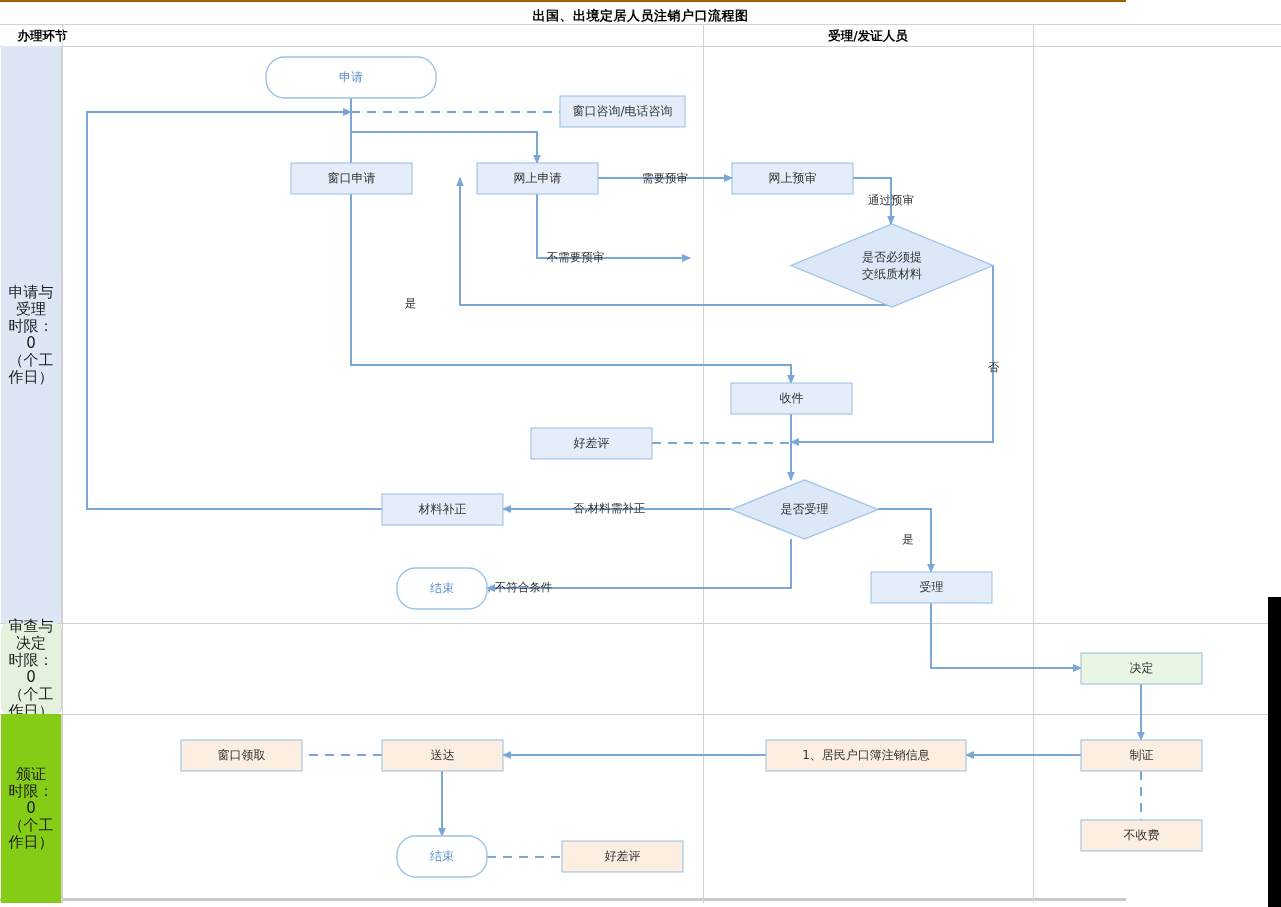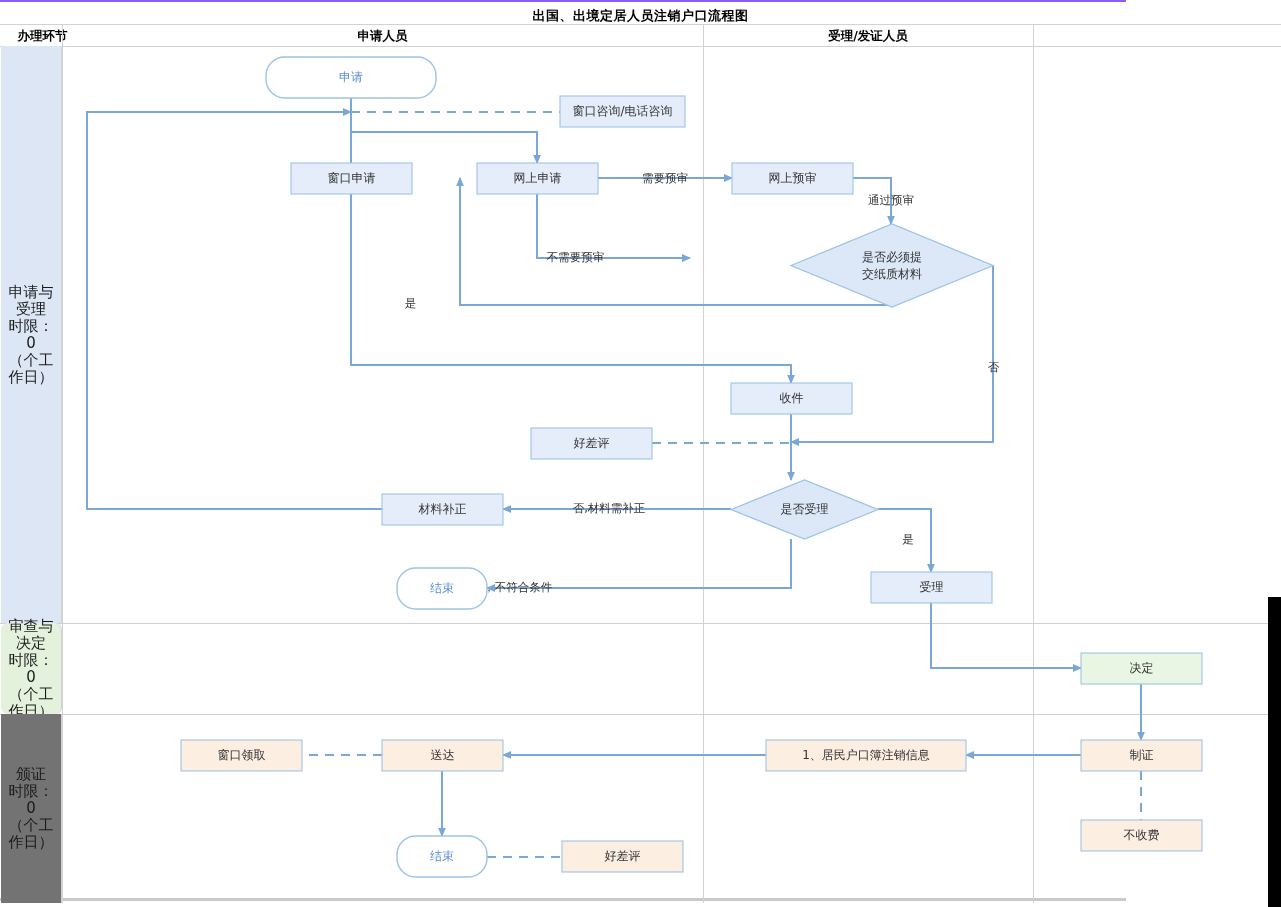--- a/index.html
+++ b/index.html
@@ -1,21 +1,21 @@
 <!DOCTYPE html>
 <html><head>
 <meta charset="utf-8">
 <style>
   html,body{margin:0;padding:0;background:#fff;}
   body{font-family:"DejaVu Sans","Liberation Sans",sans-serif;}
   #page{position:relative;width:1281px;height:907px;overflow:hidden;background:#fff;}
 
   
   .frame{position:absolute;left:0;top:0;width:1126px;height:901px;box-sizing:border-box;
-         border-top:2px solid #8b5cf6;border-bottom:3px solid #c9c9c9;background:#fff;}
+         border-top:2px solid #a16207;border-bottom:3px solid #c9c9c9;background:#fff;}
   .titlebar{position:absolute;left:0;top:2px;width:1281px;height:20px;
             border-bottom:1px solid #d2d2d2;background:#fff;}
   .title-text{position:absolute;left:0;top:3px;width:1281px;text-align:center;
               font-size:13px;font-weight:bold;color:#000;letter-spacing:.5px;}
   .hdrrow{position:absolute;left:0;top:23px;width:1281px;height:21px;border-bottom:1px solid #d2d2d2;}
   .hdrcell{position:absolute;top:0;height:21px;line-height:21px;text-align:center;
            font-size:12.5px;font-weight:bold;color:#000;}
   .vsep{position:absolute;width:1px;background:#d2d2d2;}
   .hsep{position:absolute;left:0;width:1281px;height:1px;background:#cfcfcf;}
 
@@ -41,21 +41,20 @@
 <div id="page">
 
   <div class="frame">
 
     <div class="titlebar">
       <div class="title-text">出国、出境定居人员注销户口流程图</div>
     </div>
 
     <div class="hdrrow">
       <div class="hdrcell" id="h0" style="left: 1px; width: 61px; margin-left: 11px;">办理环节</div>
-      <div class="hdrcell" id="h1" style="left: 62px; width: 641px;">申请人员</div>
       <div class="hdrcell" id="h2" style="left: 703px; width: 330px;">受理/发证人员</div>
     </div>
 
     <div id="seps">
         <div class="vsep" style="left: 62px; top: 23px; height: 878px;"></div>
         <div class="vsep" style="left: 703px; top: 23px; height: 878px;"></div>
         <div class="vsep" style="left: 1033px; top: 23px; height: 878px;"></div>
         <div class="hsep" style="top: 621px;"></div>
         <div class="hsep" style="top: 712px;"></div>
       </div>
@@ -63,21 +62,21 @@
     <div class="lane lane-a" id="lane0" style="top: 44px; height: 577px; width: 61px; background: rgb(220, 230, 245);">
         <div style="white-space: pre-line; padding: 0px 3px;">申请与受理
 时限：0
 （个工作日）</div>
       </div>
     <div class="lane lane-b" id="lane1" style="top: 621px; height: 91px; width: 61px; background: rgb(228, 242, 221); border-radius: 7px;">
         <div style="white-space: pre-line; padding: 0px 3px;">审查与决定
 时限：0
 （个工作日）</div>
       </div>
-    <div class="lane lane-c" id="lane2" style="top: 712px; height: 189px; width: 61px; background: #737373;">
+    <div class="lane lane-c" id="lane2" style="top: 712px; height: 189px; width: 61px; background: #84cc16;">
         <div style="white-space: pre-line; padding: 0px 3px;">颁证
 时限：0
 （个工作日）</div>
       </div>
 
     <svg class="flow" id="flow" viewBox="0 0 1281 907">
       <defs>
         <marker id="arw" markerWidth="9" markerHeight="9" refX="8" refY="4.5" orient="auto" markerUnits="userSpaceOnUse">
           <path d="M0,0.6 L9,4.5 L0,8.4 z" fill="#7ba7d7"></path>
         </marker>

